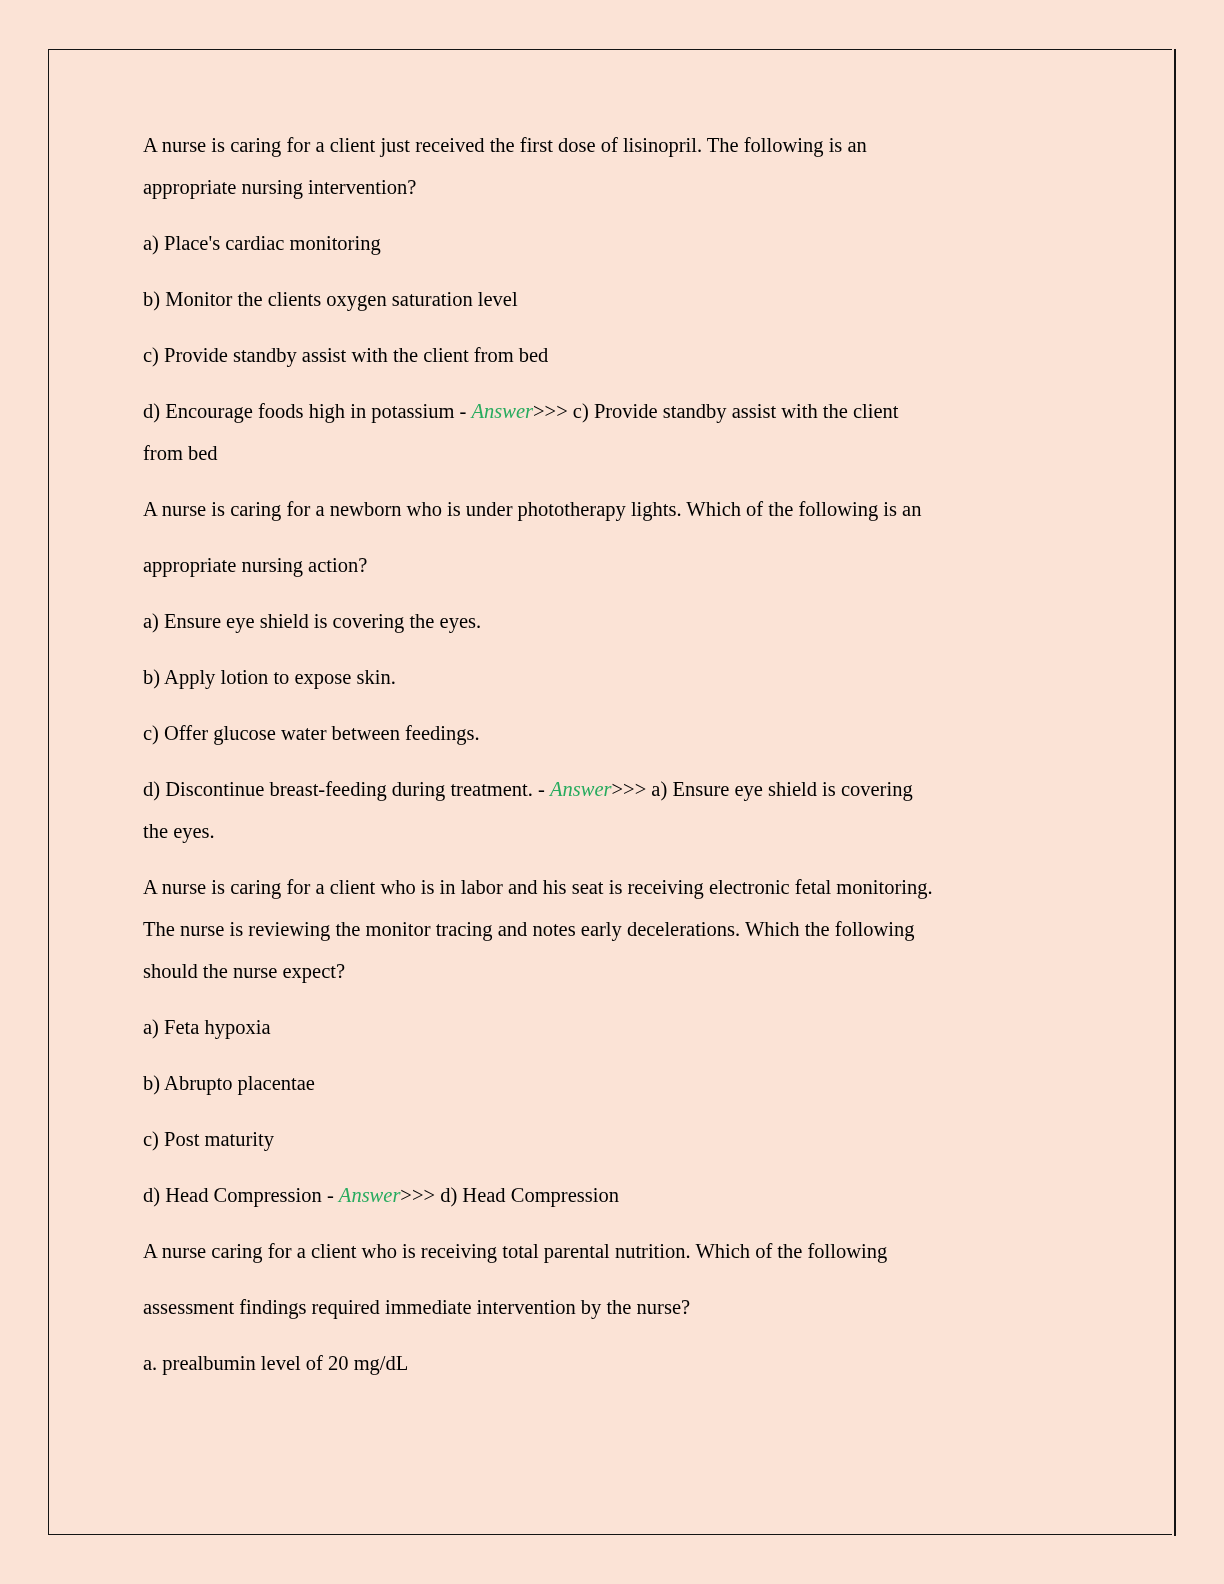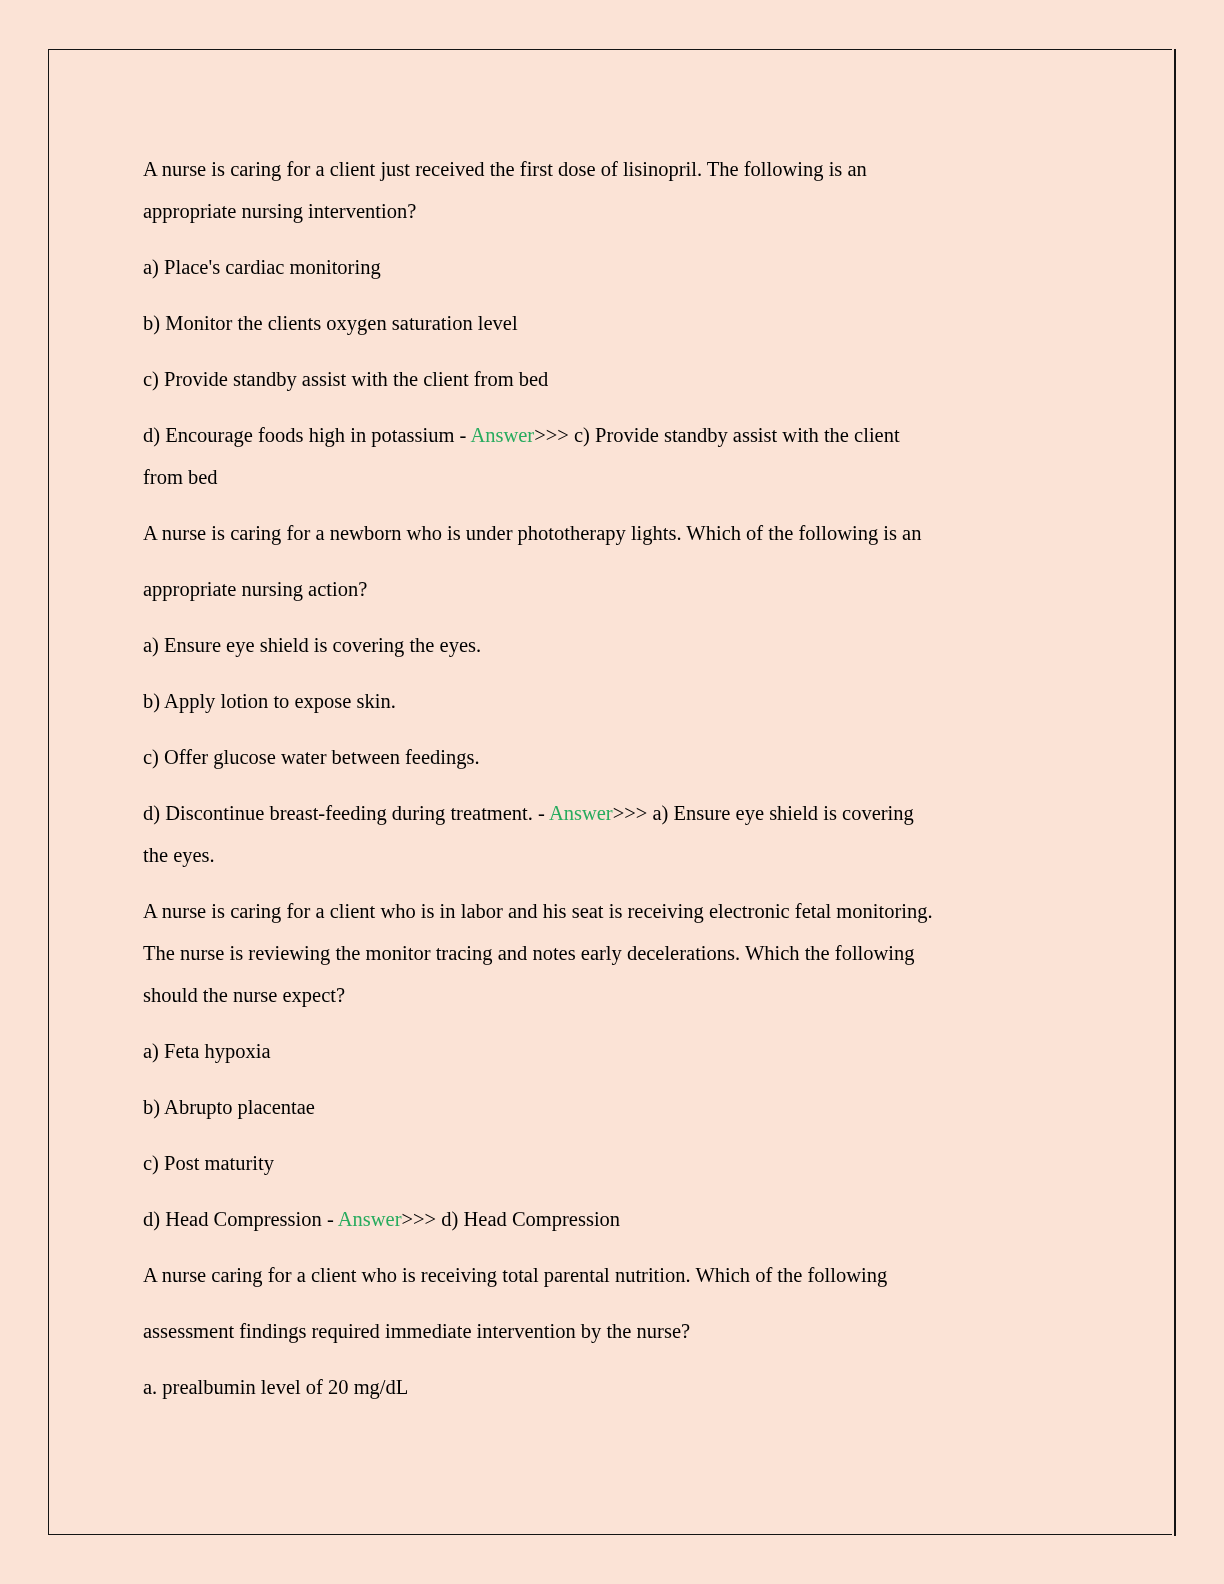--- a/index.html
+++ b/index.html
@@ -31,32 +31,33 @@
     left: 1174px;
     top: 49px;
     width: 2px;
     height: 1487px;
     background: var(--border-color, #141414);
     pointer-events: none;
   }
   .content {
     position: absolute;
     left: 143px;
-    top: 148px;
+    top: 124px;
     width: 1000px;
     color: var(--text-color, #000000);
     font-size: 20.5px;
     line-height: 42px;
     white-space: pre-wrap;
   }
   .content p.para {
     margin: 0 0 14px 0;
   }
   .content .answer {
     color: var(--answer-color, #27ab5e);
+    font-style: italic;
   }
 </style>
 </head>
 <body>
 
 <div class="page-border"></div>
 <div class="page-border-right"></div>
 <div class="content" id="doc-content"><p class="para"><span>A nurse is caring for a client just received the first dose of lisinopril. The following is an
 appropriate nursing intervention?</span></p><p class="para"><span>a) Place's cardiac monitoring</span></p><p class="para"><span>b) Monitor the clients oxygen saturation level</span></p><p class="para"><span>c) Provide standby assist with the client from bed</span></p><p class="para"><span>d) Encourage foods high in potassium - </span><span class="answer">Answer</span><span>&gt;&gt;&gt; c) Provide standby assist with the client
 from bed</span></p><p class="para"><span>A nurse is caring for a newborn who is under phototherapy lights. Which of the following is an</span></p><p class="para"><span>appropriate nursing action?</span></p><p class="para"><span>a) Ensure eye shield is covering the eyes.</span></p><p class="para"><span>b) Apply lotion to expose skin.</span></p><p class="para"><span>c) Offer glucose water between feedings.</span></p><p class="para"><span>d) Discontinue breast-feeding during treatment. - </span><span class="answer">Answer</span><span>&gt;&gt;&gt; a) Ensure eye shield is covering

